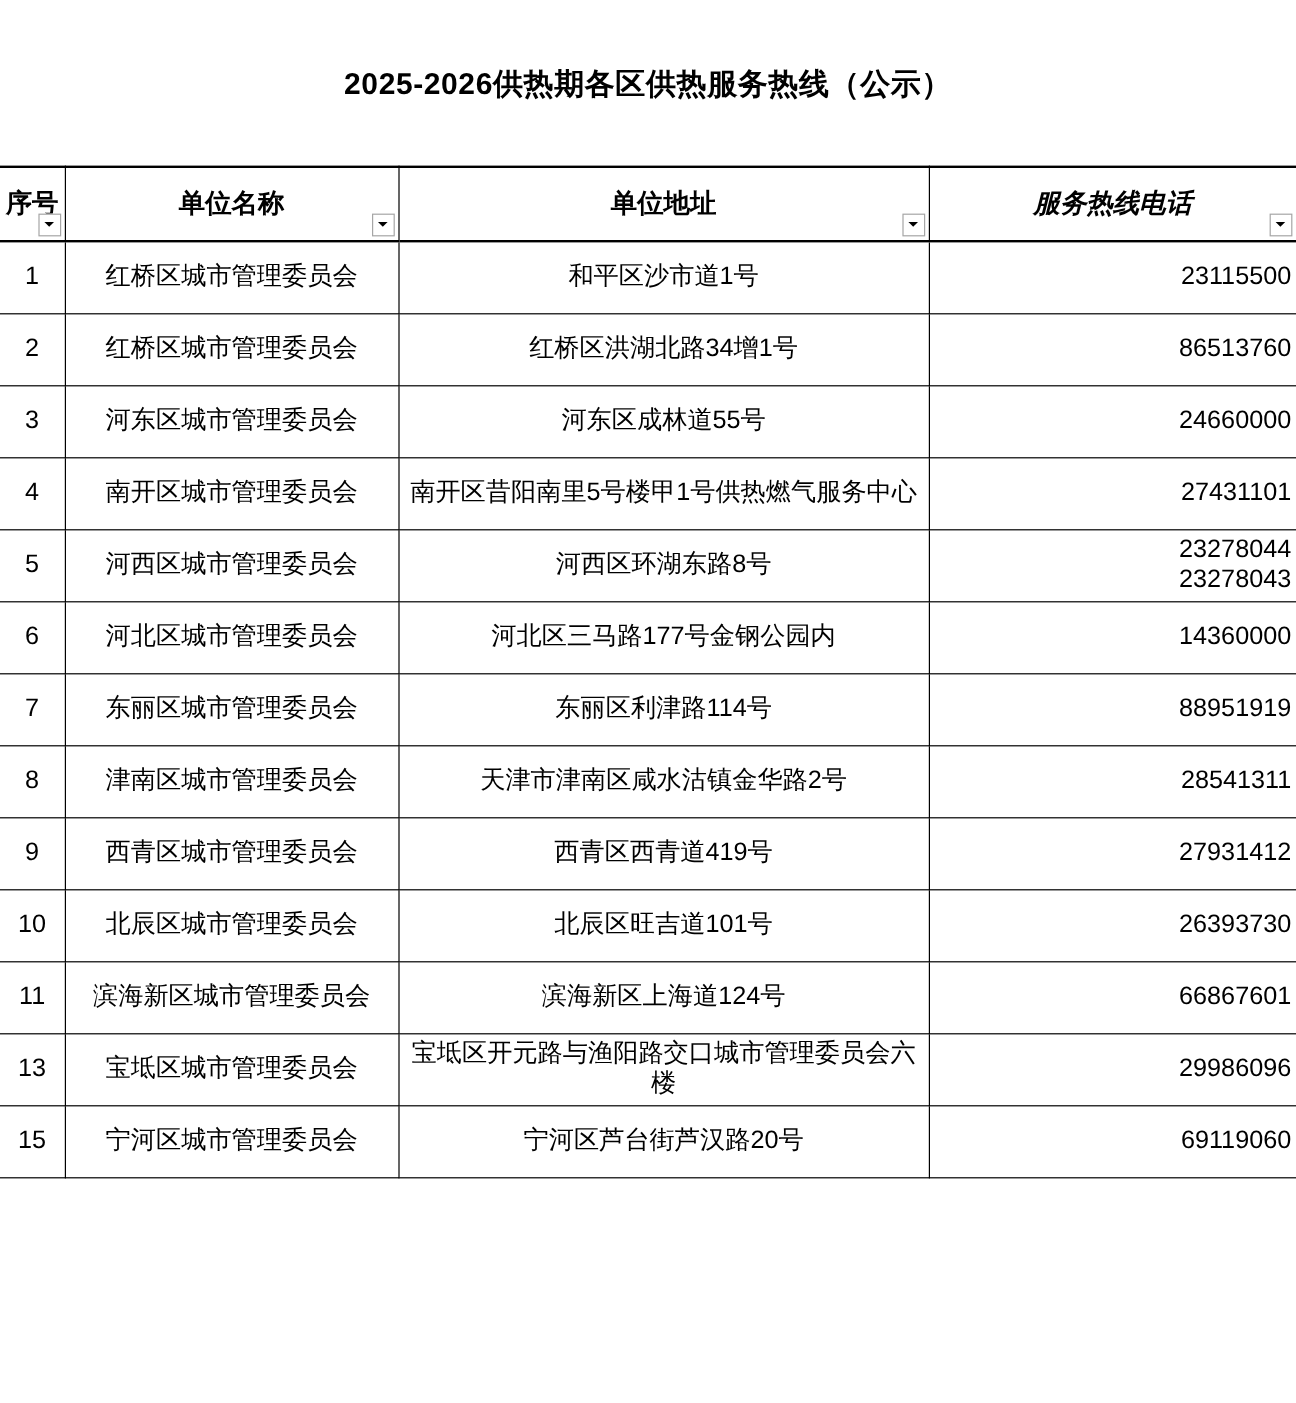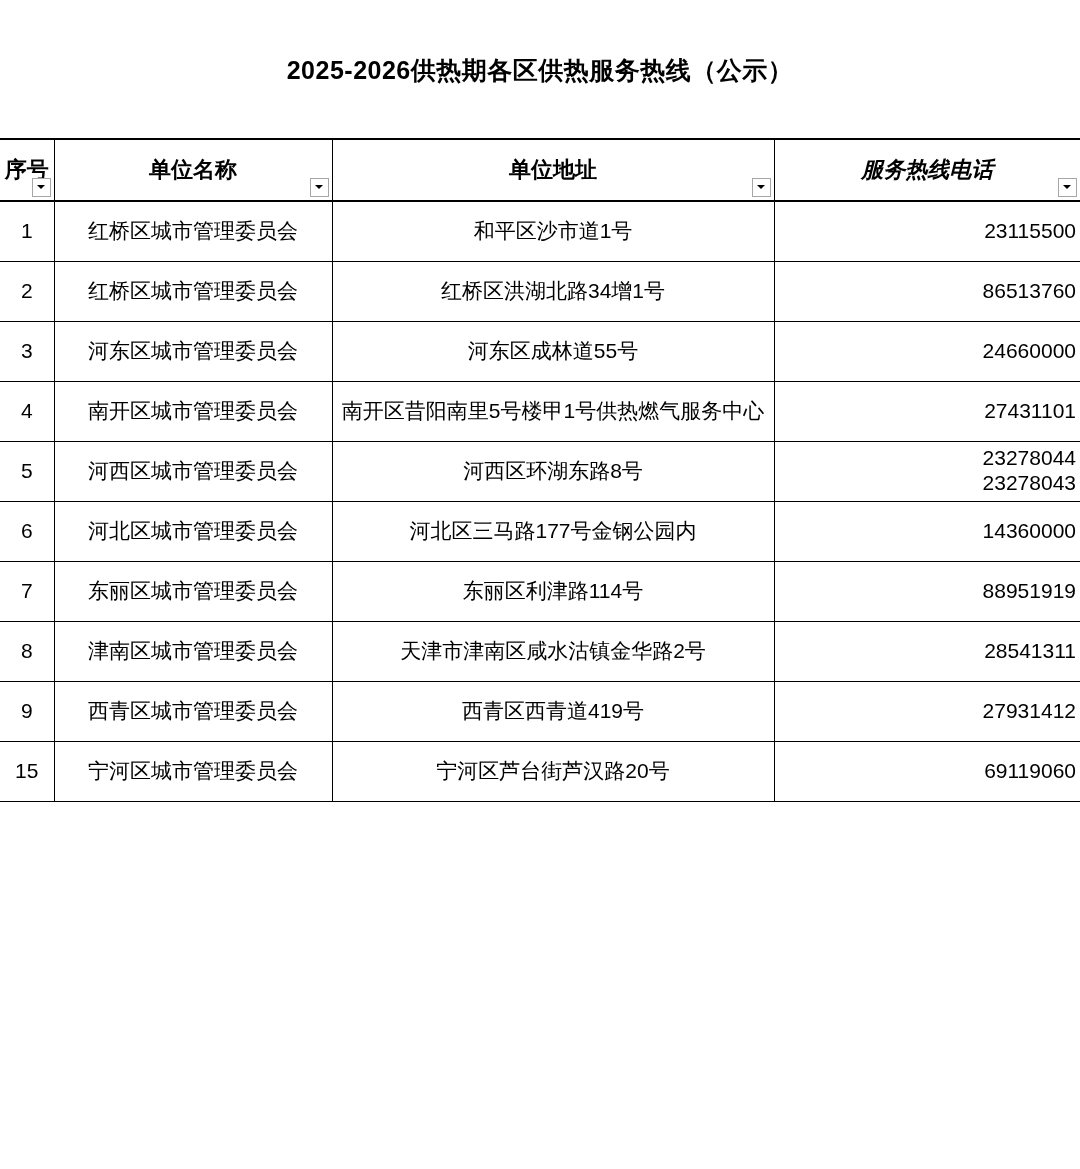--- a/index.html
+++ b/index.html
@@ -207,20 +207,44 @@
         </tr>
         <tr>
           <td class="idx">9</td>
           <td class="unit">西青区城市管理委员会</td>
           <td class="addr">西青区西青道419号</td>
           <td class="phone">
             <span class="phone-line">27931412</span>
           </td>
         </tr>
         <tr>
+          <td class="idx">10</td>
+          <td class="unit">北辰区城市管理委员会</td>
+          <td class="addr">北辰区旺吉道101号</td>
+          <td class="phone">
+            <span class="phone-line">26393730</span>
+          </td>
+        </tr>
+        <tr>
+          <td class="idx">11</td>
+          <td class="unit">滨海新区城市管理委员会</td>
+          <td class="addr">滨海新区上海道124号</td>
+          <td class="phone">
+            <span class="phone-line">66867601</span>
+          </td>
+        </tr>
+        <tr>
+          <td class="idx">13</td>
+          <td class="unit">宝坻区城市管理委员会</td>
+          <td class="addr">宝坻区开元路与渔阳路交口城市管理委员会六楼</td>
+          <td class="phone">
+            <span class="phone-line">29986096</span>
+          </td>
+        </tr>
+        <tr>
           <td class="idx">15</td>
           <td class="unit">宁河区城市管理委员会</td>
           <td class="addr">宁河区芦台街芦汉路20号</td>
           <td class="phone">
             <span class="phone-line">69119060</span>
           </td>
         </tr>
       </tbody>
   </table>
 

